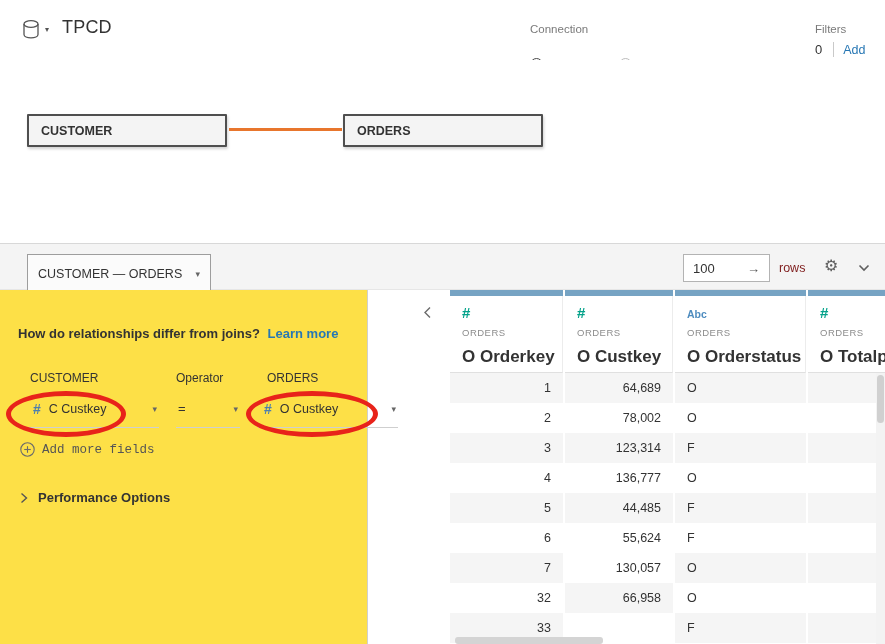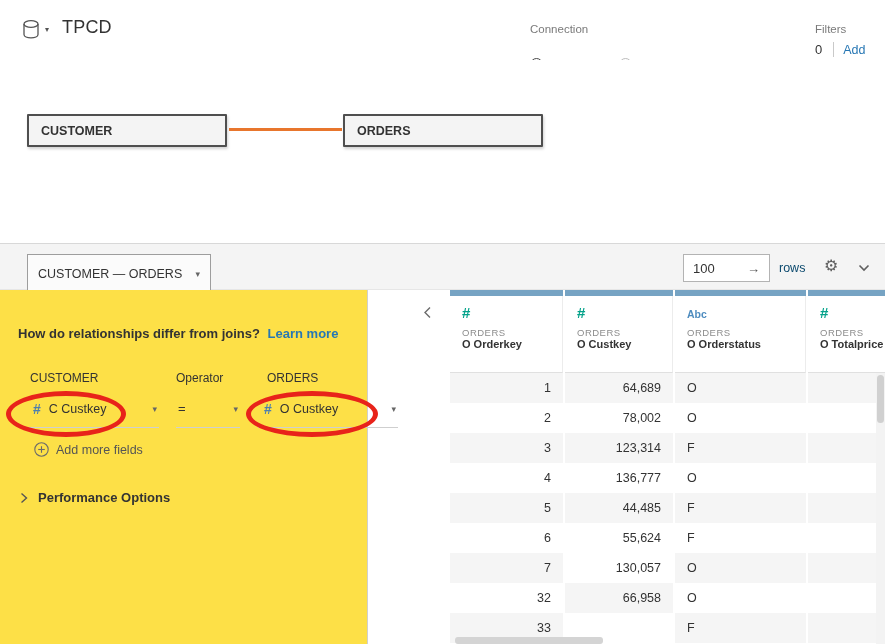--- a/index.html
+++ b/index.html
@@ -37,21 +37,21 @@
   .table-box.right { left:343px; }
   .connector { position:absolute; left:229px; top:68px; width:113px; height:3px; background:#e8762d; cursor:pointer; }
 
   
   .toolbar { position:absolute; left:0; top:243px; width:885px; height:47px; background:#f4f4f4; border-top:1px solid #d8d8d8; border-bottom:1px solid #e6e6e6; }
   .rel-select { position:absolute; left:27px; top:10px; width:184px; height:40px; background:#fbfbfb; border:1px solid #9d9d9d; display:flex; align-items:center; padding:0 10px; font-size:12.5px; color:#333; cursor:pointer; }
   .rel-select .caret { margin-left:auto; font-size:9px; color:#666; }
   .rows-input { position:absolute; left:683px; top:10px; width:87px; height:28px; background:#fff; border:1px solid #b3b3b3; display:flex; align-items:center; padding:0 9px; }
   .rows-input .val { font-size:13px; color:#333; }
   .rows-input .go-arrow { margin-left:auto; font-size:13px; color:#555; cursor:pointer; }
-  .rows-label { position:absolute; left:779px; top:17px; font-size:12.5px; color:#0c4a6e; }
+  .rows-label { position:absolute; left:779px; top:17px; font-size:12.5px; color:#7f1d1d; }
   .gear-btn { position:absolute; left:824px; top:14px; font-size:16px; color:#5f5f5f; cursor:pointer; line-height:1; }
   .panel-chevron { position:absolute; left:858px; top:20px; cursor:pointer; }
 
   
   .workarea { position:absolute; left:0; top:290px; width:885px; height:354px; }
   .left-pane { position:absolute; left:0; top:0; width:368px; height:354px; background:#fde047; border-right:1px solid #cfcfcf; }
   .collapse-btn { position:absolute; left:421px; top:14px; cursor:pointer; padding:2px; }
   .question { position:absolute; left:18px; top:36px; font-size:13px; font-weight:bold; color:#333; }
   .question .link-blue { font-weight:bold; font-size:13px; margin-left:4px; }
 
@@ -62,41 +62,41 @@
 
   .field-dd { position:absolute; top:100px; height:38px; border-bottom:1px solid #cfcfcf; display:flex; align-items:center; cursor:pointer; }
   .field-dd .caret { margin-left:auto; font-size:9px; color:#666; padding-right:2px; }
   .dd1 { left:27px; width:132px; }
   .dd2 { left:176px; width:64px; padding-left:2px; }
   .dd3 { left:258px; width:140px; }
   .hash-icon { color:#4c7fae; font-size:14px; font-weight:bold; margin:0 8px 0 6px; }
   .field-text { font-size:12.5px; color:#333; }
   .op-text { font-size:13px; color:#333; }
 
-  .add-more { position:absolute; left:34px; top:152px; display:flex; align-items:center; cursor:pointer; }
+  .add-more { position:absolute; left:20px; top:152px; display:flex; align-items:center; cursor:pointer;font-family:Liberation Mono, monospace; }
   .add-more .txt { font-size:12.5px; color:#555; margin-left:7px; }
 
   .perf-row { position:absolute; left:20px; top:200px; display:flex; align-items:center; cursor:pointer; }
   .perf-row .txt { font-size:13px; font-weight:bold; color:#333; margin-left:10px; }
 
   .red-ellipse { position:absolute; border:5px solid #e8231a; border-radius:50%; pointer-events:none; }
   .red-e1 { left:6px; top:101px; width:120px; height:46px; }
   .red-e2 { left:246px; top:101px; width:132px; height:46px; }
 
   
   .grid { position:absolute; left:450px; top:0; width:435px; height:354px; background:#fff; overflow:hidden; }
   .grid-cols { display:flex; }
   .grid-column { flex:none; margin-right:2px; }
   .col-bar { height:6px; background:#76a3c3; }
   .col-header { height:77px; border-bottom:1px solid #e0e0e0; border-right:1px solid #ececec; padding:8px 0 0 12px; cursor:pointer; }
   .type-icon { height:20px; font-weight:bold; }
   .type-icon.number { color:#04a28a; font-size:15px; }
   .type-icon.string { color:#4e8cbf; font-size:10.5px; padding-top:4px; }
   .col-table { font-size:9.5px; color:#8c8c8c; letter-spacing:.5px; margin-top:3px; }
-  .col-field { font-size:11px; font-weight:bold; color:#333; white-space:nowrap; }
+  .col-field { font-size:17px; font-weight:bold; color:#333; margin-top:9px; white-space:nowrap; }
   .grid-cell { height:30px; line-height:30px; font-size:12.5px; color:#333; white-space:nowrap; overflow:hidden; }
   .grid-cell.right { text-align:right; padding-right:12px; }
   .grid-cell.left { text-align:left; padding-left:12px; }
   .grid-cell.stripe { background:#f5f5f5; }
 
   .v-scrollbar { position:absolute; right:0; top:83px; width:9px; height:271px; background:#f3f3f3; }
   .v-thumb { position:absolute; left:1px; top:2px; width:7px; height:48px; background:#d0d0d0; border-radius:4px; cursor:pointer; }
   .h-scrollbar { position:absolute; left:5px; bottom:0; width:148px; height:7px; background:#d4d4d4; border-radius:3px; cursor:pointer; }
 
   .chev-svg { display:block; }

